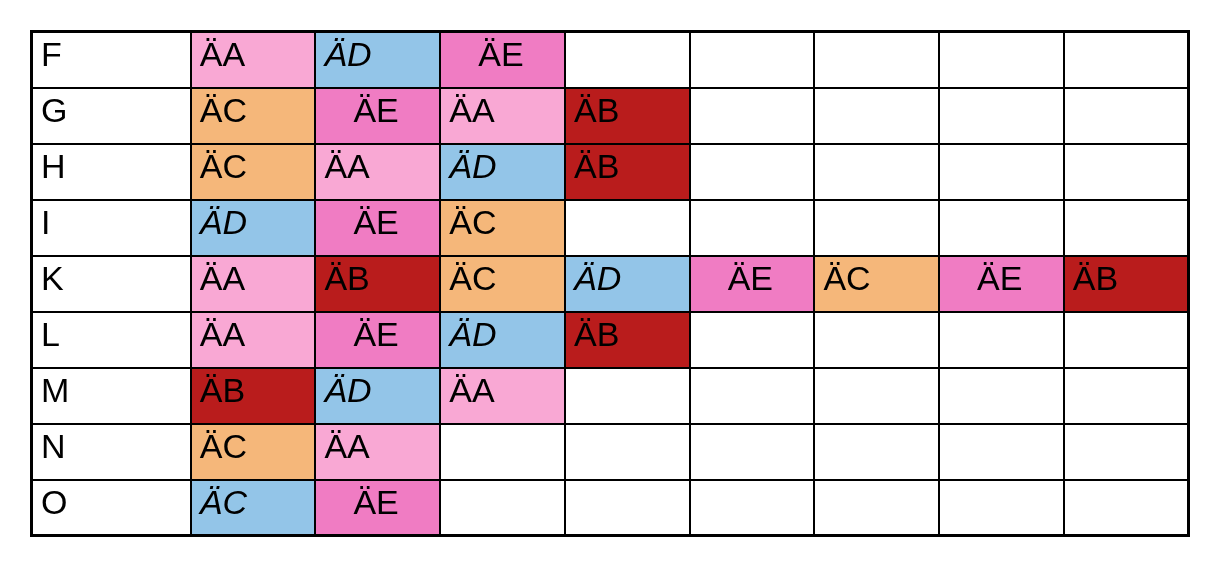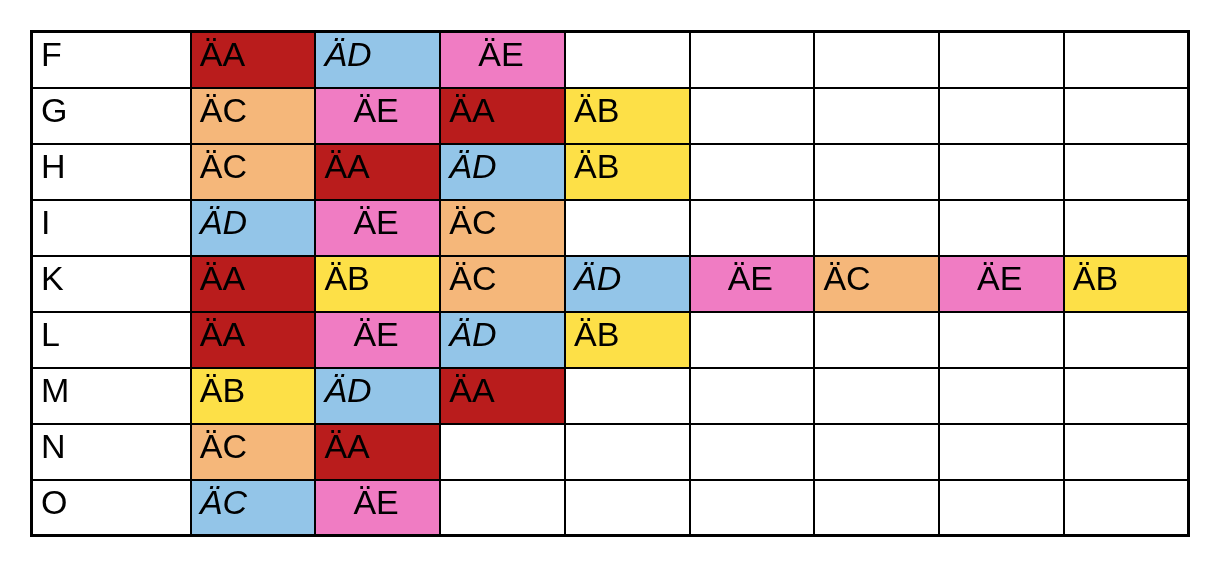--- a/index.html
+++ b/index.html
@@ -23,25 +23,25 @@
     border: 2px solid #000;
     height: 56px;
     font-size: 34px;
     line-height: 1;
     padding: 4px 8px 0 8px;
     vertical-align: top;
     white-space: nowrap;
   }
   .hdr { width: 160px; }
   .val { width: 125px; }
-  .c-yellow  { background: #b91c1c; margin-top: 44px; }
+  .c-yellow  { background: #f9a8d4; margin-top: 44px; }
   .c-blue    { background: #93c5e8; font-style: italic; }
   .c-pink    { background: #f07cc3; padding-left: 37px; }
   .c-orange  { background: #f5b77a; }
-  .c-green   { background: #fde047; }
+  .c-green   { background: #b91c1c; }
   .c-white   { background: #ffffff; }
 </style>
 </head>
 <body>
 
 <div class="grid" id="grid">
     <div class="row">
       <div class="cell hdr c-white">F</div>
       <div class="cell val c-yellow">ÄA</div>
       <div class="cell val c-blue">ÄD</div>

